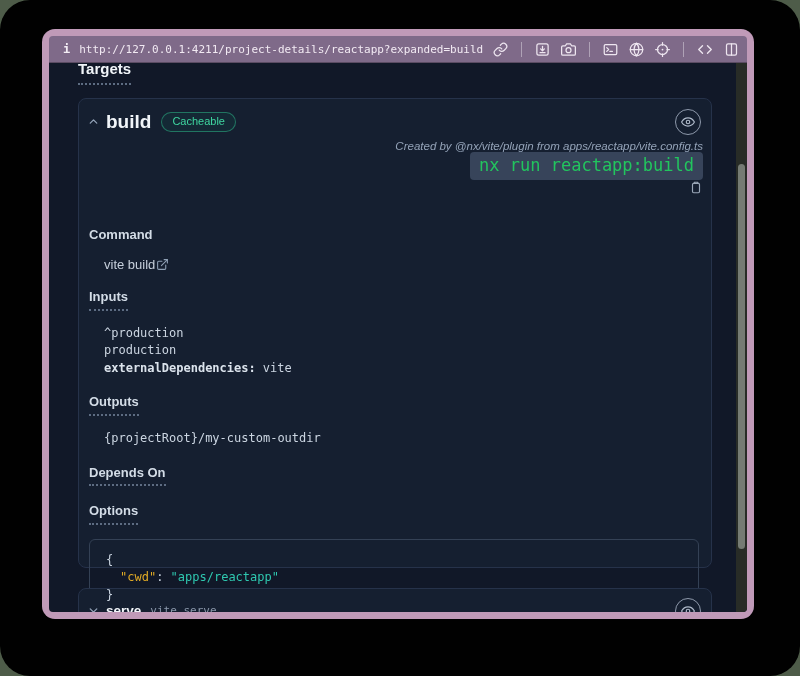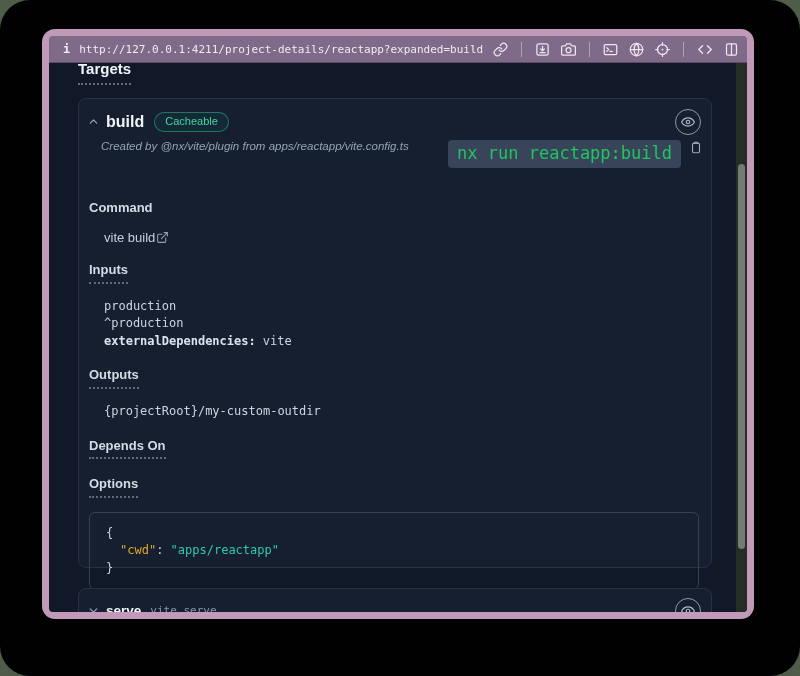--- a/index.html
+++ b/index.html
@@ -52,34 +52,34 @@
   }
   .card{
     border:1px solid #26324a;background:#151f30;border-radius:8px;
     box-sizing:border-box;
   }
   .build-card{margin-top:13px;height:470px;}
   .serve-card{margin-top:20px;height:60px;}
   .card-header{display:flex;align-items:center;padding:10px 10px 0 8px;}
   .serve-card .card-header{padding:9px 10px 0 8px;cursor:pointer;justify-content:flex-end;}
   .chev-btn{background:none;border:none;padding:0;margin:0 6px 0 0;display:flex;cursor:pointer;}
-  .t-name{font-size:16px;font-weight:bold;color:#f1f5f9;}
+  .t-name{font-size:19px;font-weight:bold;color:#f1f5f9;}
   .serve-card .t-name{font-size:13.5px;}
   .serve-cmd{font-family:"DejaVu Sans Mono",monospace;font-size:11px;color:#8b98ab;margin-left:9px;}
   .badge{
     margin-left:10px;font-size:11px;color:#3fd6a0;
     border:1px solid rgba(52,211,153,.45);background:rgba(16,185,129,.07);
     border-radius:10px;padding:2px 10px 3px;line-height:1.2;
   }
   .hspacer{flex:1;}
   .eye-btn{
     width:26px;height:26px;border-radius:50%;border:1px solid #8e99ab;background:none;
     display:flex;align-items:center;justify-content:center;padding:0;cursor:pointer;flex:0 0 auto;
   }
-  .created-row{display:flex;align-items:flex-start;padding:5px 8px 12px 22px;}
+  .created-row{display:flex;align-items:flex-end;padding:5px 8px 12px 22px;flex-direction:column;}
   .created-txt{font-style:italic;font-size:11.5px;color:#94a3b8;}
   .chip{
     font-family:"DejaVu Sans Mono",monospace;font-size:17px;color:#22c55e;
     background:#37445a;border-radius:4px;padding:3px 9px 5px;white-space:nowrap;
   }
   .copy-btn{background:none;border:none;padding:0;margin-left:8px;display:flex;cursor:pointer;}
   .card-body{padding:4px 12px 18px 10px;}
   .sec-label{font-size:13px;font-weight:600;color:#d3dce6;margin-top:17px;line-height:1.2;}
   .sec-label:first-child{margin-top:16px;}
   .cmd-row{
@@ -218,22 +218,22 @@
                 <path d="M18 13v6a2 2 0 0 1-2 2H5a2 2 0 0 1-2-2V8a2 2 0 0 1 2-2h6"></path>
                 <polyline points="15 3 21 3 21 9"></polyline>
                 <line x1="10" y1="14" x2="21" y2="3"></line>
               </svg>
           </div>
 
           <div class="sec-label">
             <span class="dotted">Inputs</span>
           </div>
           <div class="mono-list">
+            <div>^production</div>
             <div>production</div>
-            <div>^production</div>
             <div class="kv"><b>externalDependencies:</b><span>vite</span></div>
           </div>
 
           <div class="sec-label">
             <span class="dotted">Outputs</span>
           </div>
           <div class="mono-list">
             <div>{projectRoot}/my-custom-outdir</div>
           </div>
 

